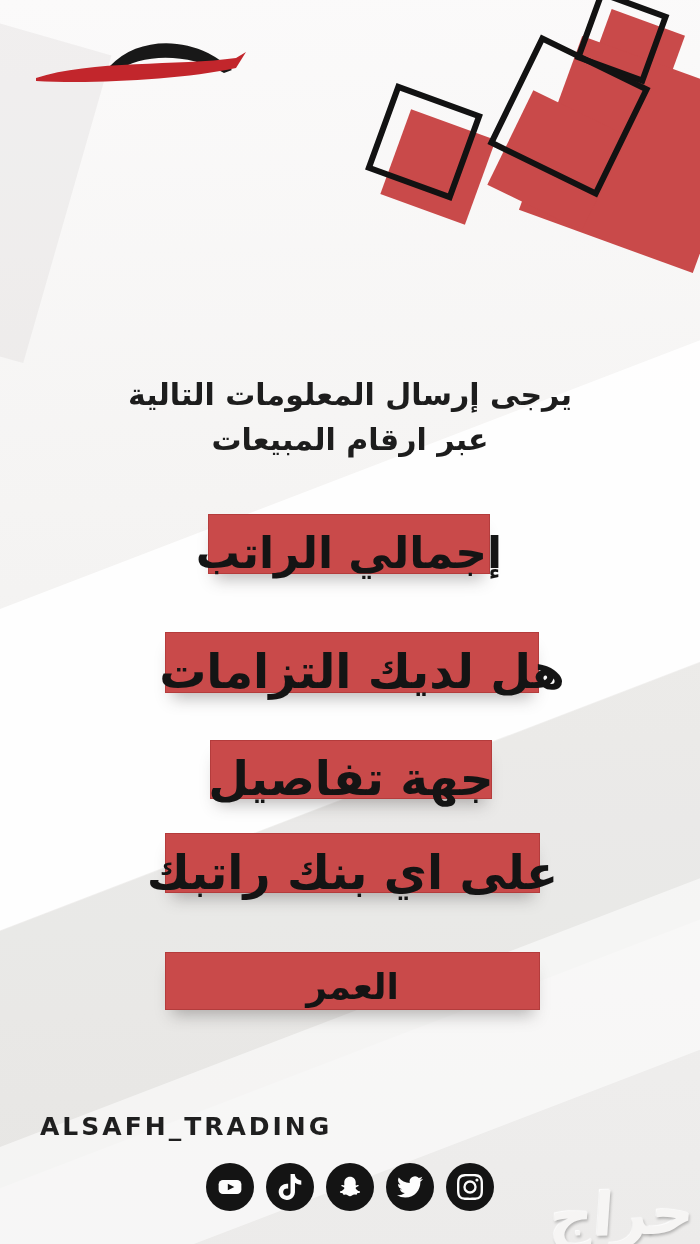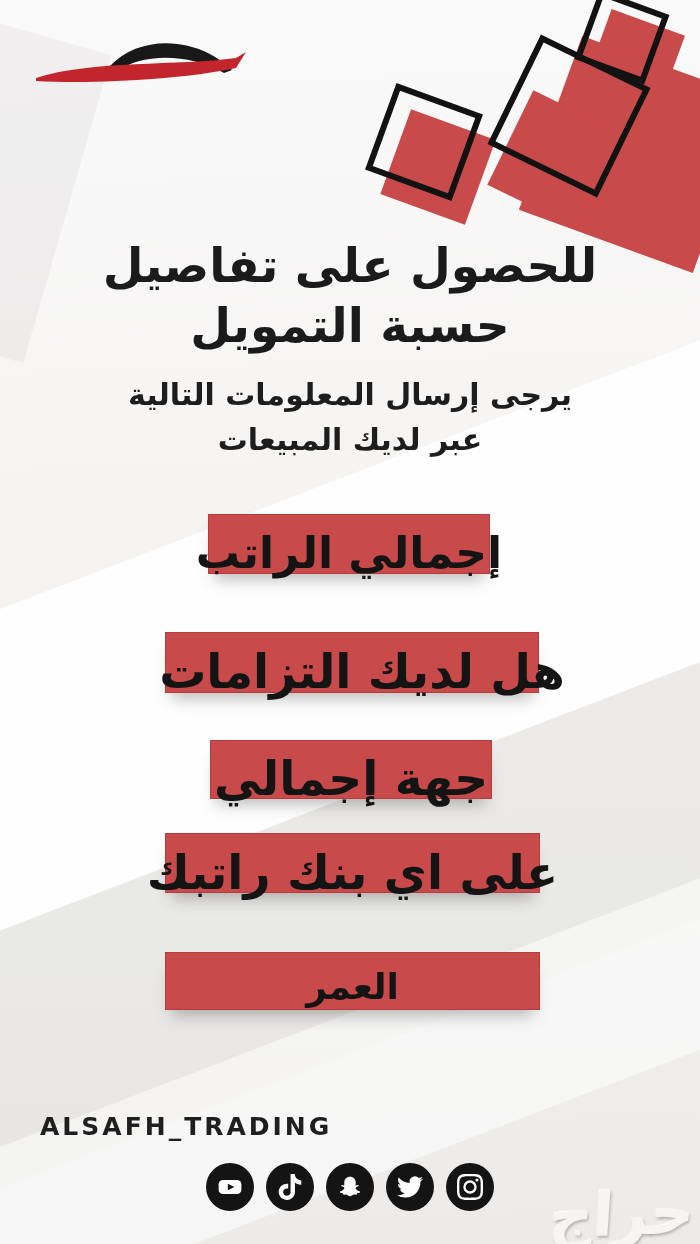--- a/index.html
+++ b/index.html
@@ -108,37 +108,33 @@
     <div class="sq outline sq-outline-left"></div>
   </div>
 
   <div class="logo">
     <svg width="222" height="60" viewBox="0 0 222 60">
       <path d="M80,40 C104,14 146,11 178,27 C188,32 196,38 202,44 L194,47 C158,27 112,27 86,46 Z" fill="#181818"></path>
       <path d="M6,52 C60,34 150,40 206,32 L216,26 L206,42 C150,54 62,58 6,55 Z" fill="#c2262c"></path>
     </svg>
   </div>
 
-  <div class="heading">
-    <div>للحصول على تفاصيل</div>
-    <div>حسبة التمويل</div>
-  </div>
   <div class="subheading">
     <div>يرجى إرسال المعلومات التالية</div>
-    <div>عبر لديك المبيعات</div>
+    <div>عبر ارقام المبيعات</div>
   </div>
 
   <div class="bar bar-1">
     <span>إجمالي الراتب</span>
   </div>
   <div class="bar bar-2">
     <span>هل لديك التزامات</span>
   </div>
   <div class="bar bar-3">
-    <span>جهة إجمالي</span>
+    <span>جهة تفاصيل</span>
   </div>
   <div class="bar bar-4">
     <span>على اي بنك راتبك</span>
   </div>
   <div class="bar bar-5">
     <span>العمر</span>
   </div>
 
   <div class="footer-handle">ALSAFH_TRADING</div>
 

